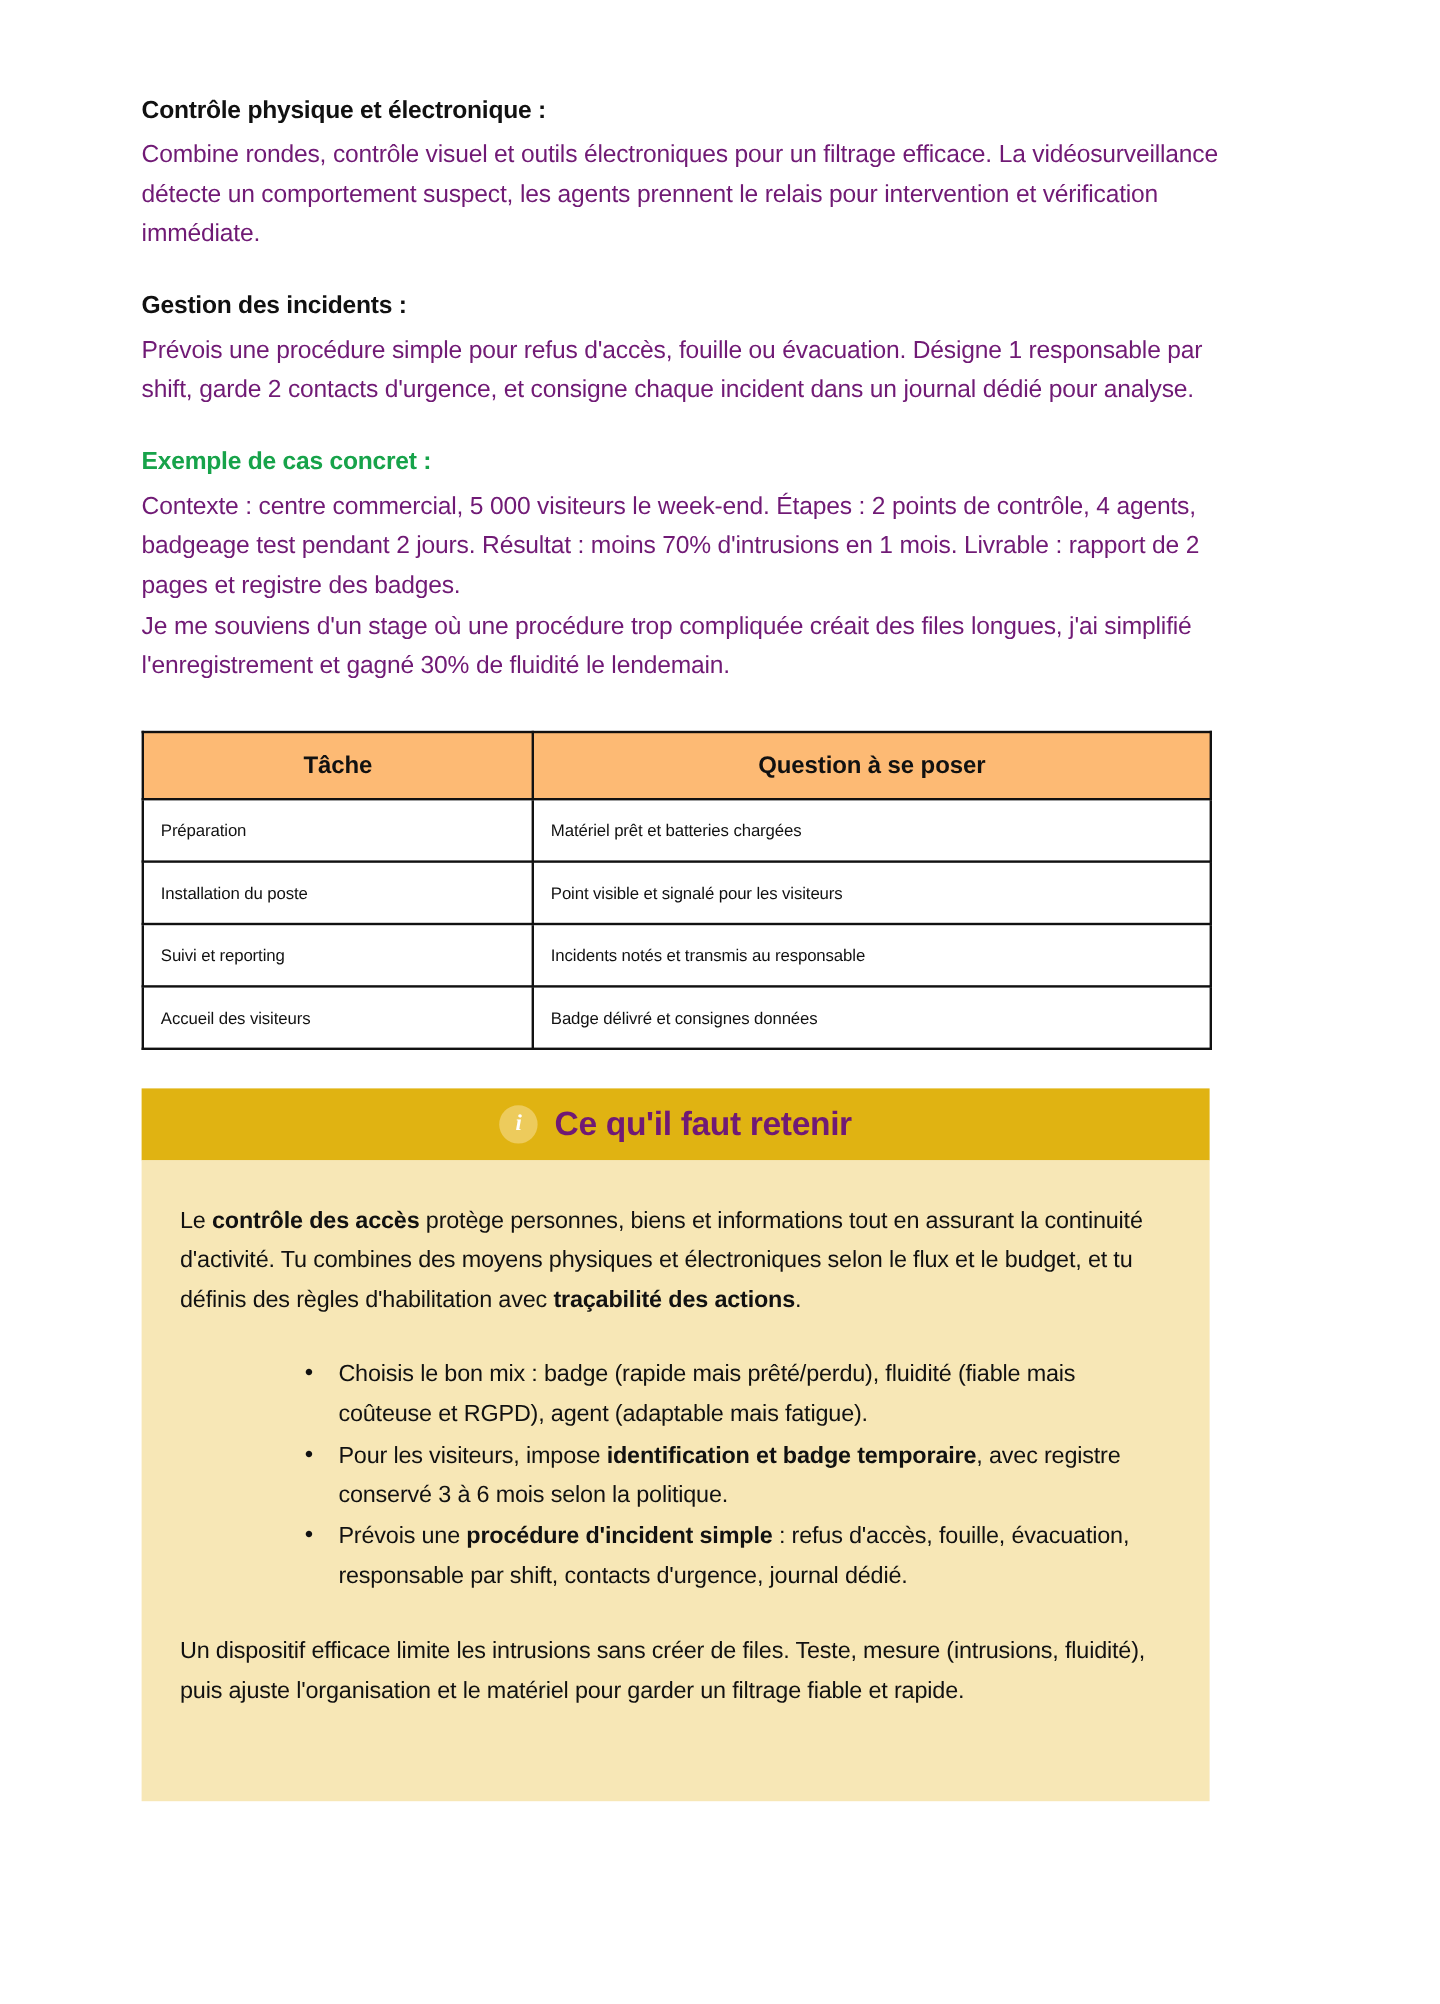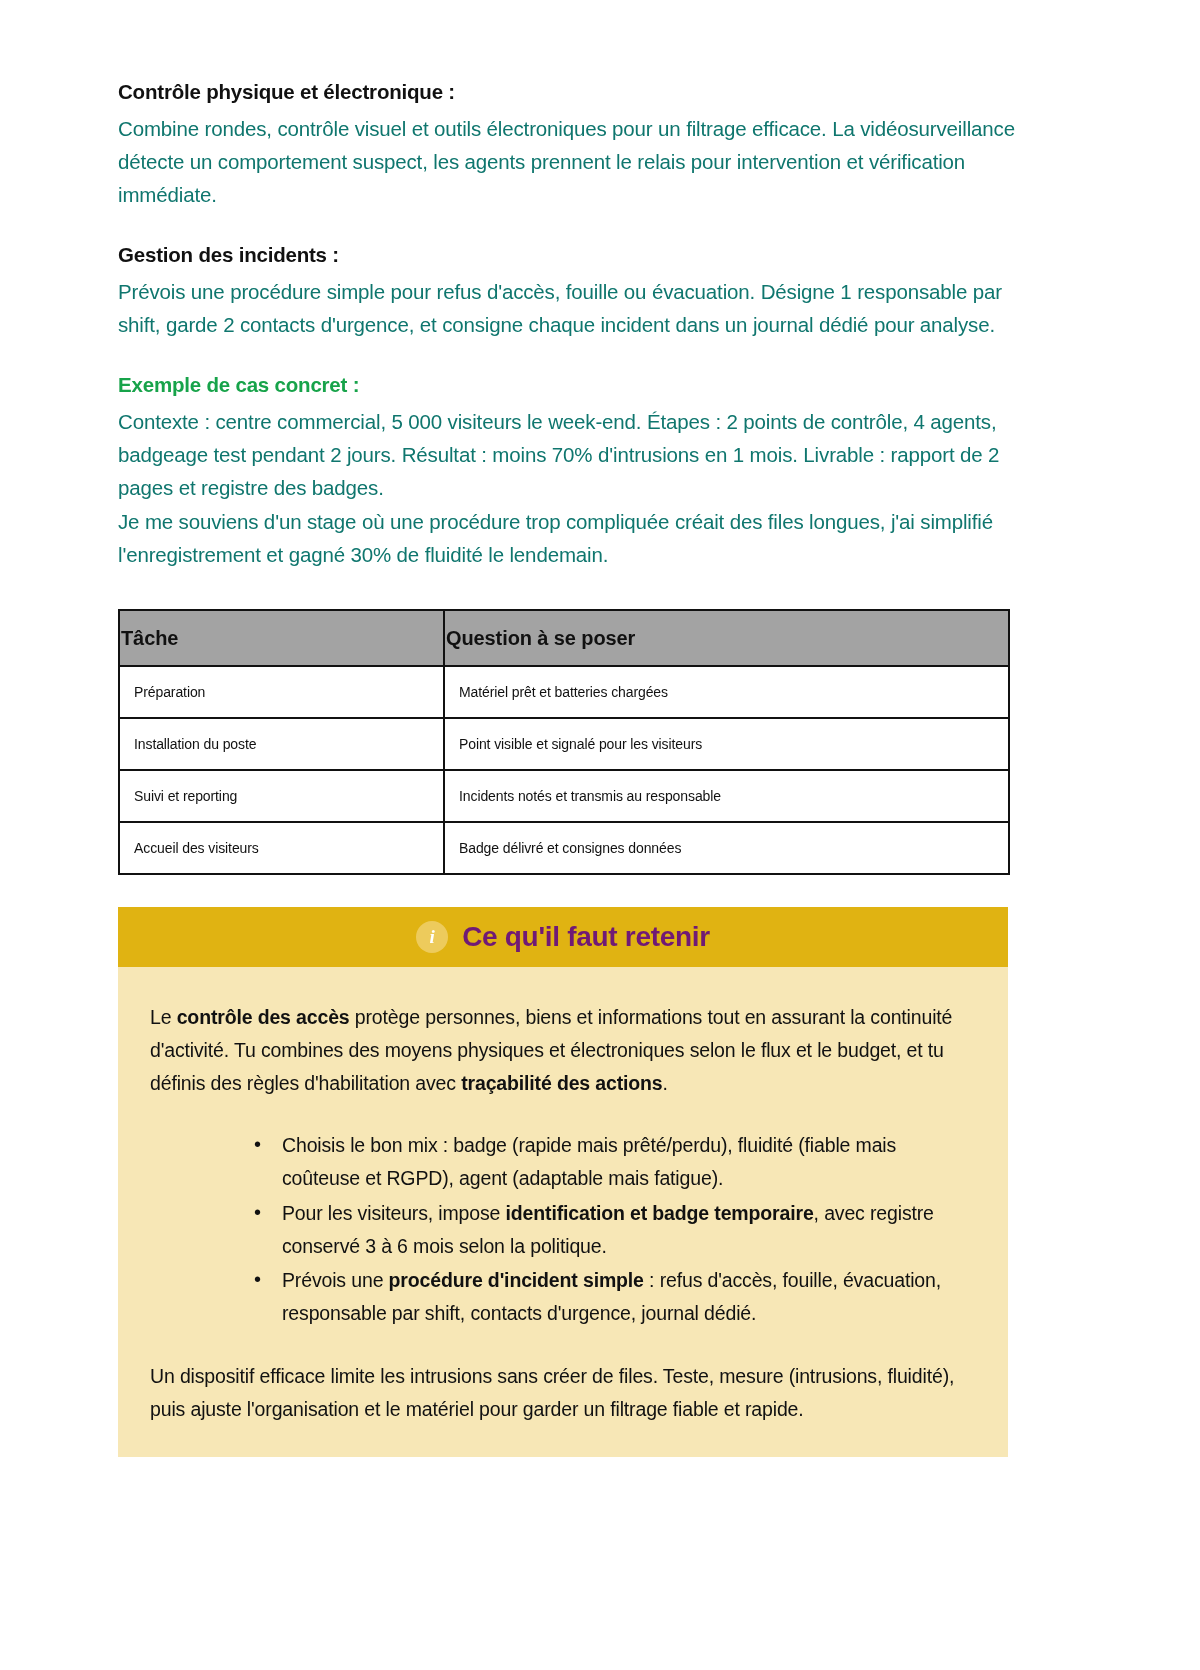--- a/index.html
+++ b/index.html
@@ -33,21 +33,21 @@
     letter-spacing: -0.2px;
     margin: 0 0 6px 0;
     line-height: 1.35;
   }
   .sec-title.green { color: #17a34a; }
   .para {
     font-size: 20.5px;
     line-height: 1.62;
     margin: 0;
     letter-spacing: -0.15px;
-    color: #0f766e;
+    color: #701a75;
     max-width: 905px;
   }
   .block { margin-bottom: 30px; }
   .block.tight { margin-bottom: 38px; }
 
   
   .tbl-wrap { margin-top: 6px; }
   table.task-table {
     border-collapse: collapse;
     width: 890px;
@@ -56,23 +56,23 @@
   }
   table.task-table th,
   table.task-table td {
     border: 2px solid #111111;
     font-size: 14px;
     letter-spacing: -0.1px;
     height: 50px;
     vertical-align: middle;
   }
   table.task-table th {
-    background: #a3a3a3;
-    font-weight: bold;
-    text-align: left;
+    background: #fdba74;
+    font-weight: bold;
+    text-align: center;
     font-size: 20px;
     height: 52px;
   }
   table.task-table td { padding: 0 14px; }
   table.task-table col.c1 { width: 325px; }
   table.task-table col.c2 { width: 565px; }
 
   
   .callout {
     margin-top: 32px;
@@ -102,21 +102,21 @@
     flex: 0 0 auto;
   }
   .callout-head .head-title {
     color: #701a75;
     font-size: 28px;
     font-weight: bold;
     letter-spacing: -0.3px;
   }
   .callout-body {
     background: #f7e7b6;
-    padding: 34px 32px 32px 32px;
+    padding: 34px 32px 76px 32px;
   }
   .callout-body .c-para {
     font-size: 19.5px;
     line-height: 1.68;
     margin: 0;
     letter-spacing: -0.15px;
     color: #111111;
   }
   .callout-body ul {
     margin: 30px 0 30px 0;

